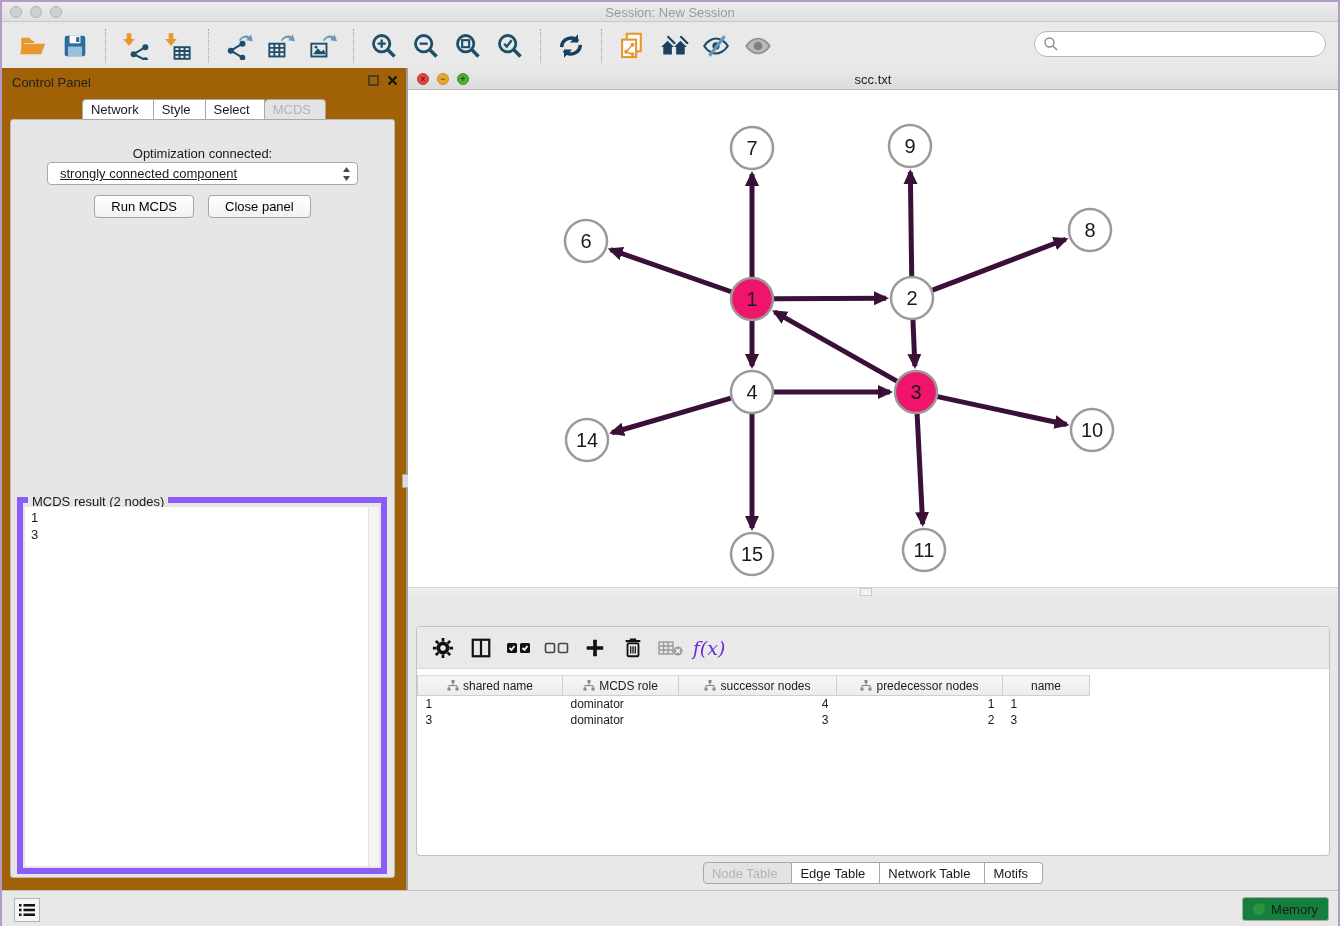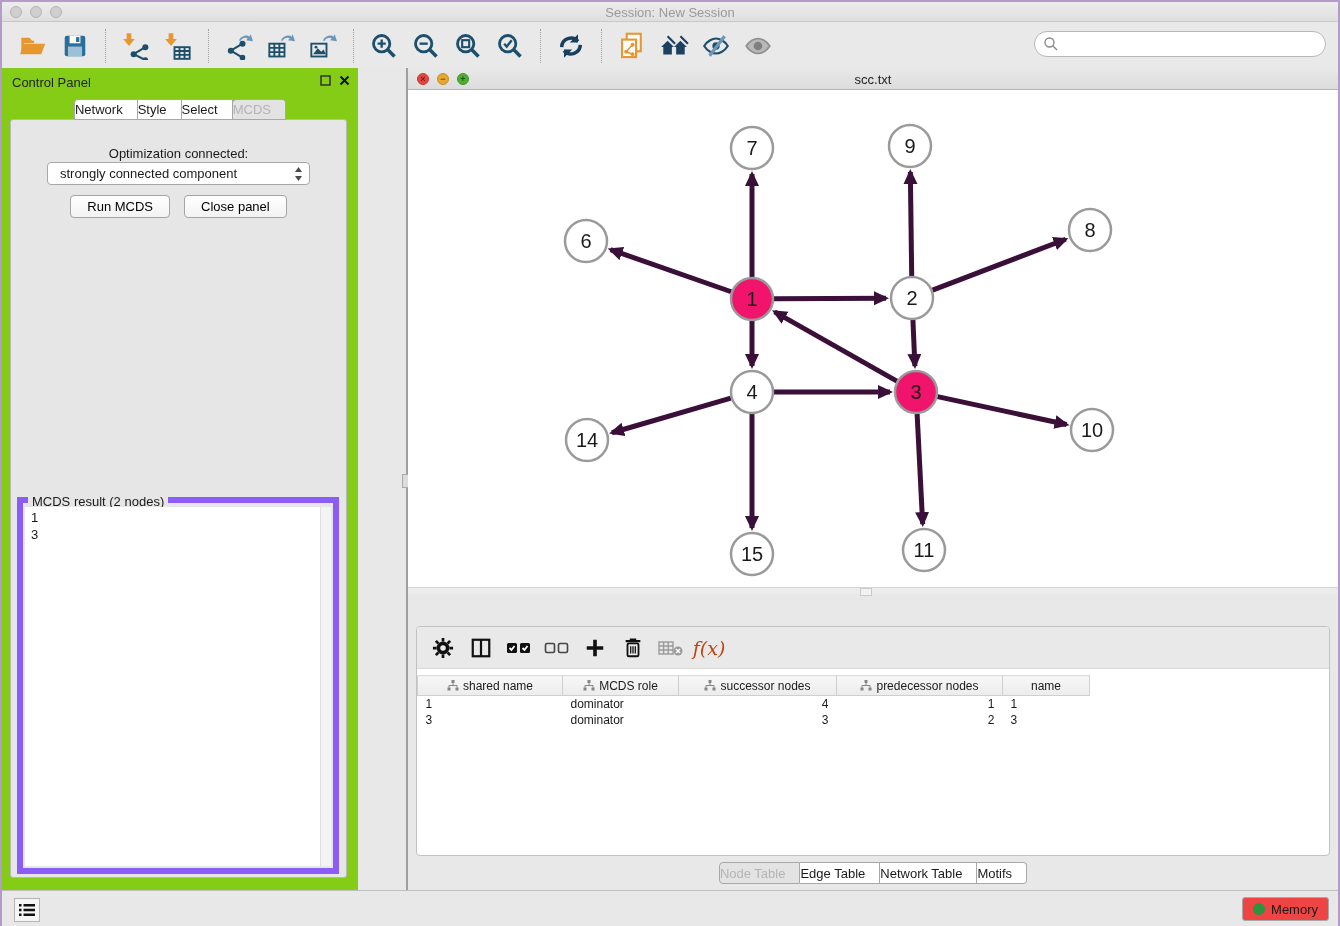--- a/index.html
+++ b/index.html
@@ -18,33 +18,33 @@
   .tb-icon { width:30px; height:30px; display:flex; align-items:center; justify-content:center; margin:0 6px; }
   .tb-sep { width:1px; height:34px; border-left:1px dotted #a0a0a0; margin:0 9px; }
   .search-wrap { position:absolute; right:12px; top:8px; width:292px; height:26px; background:#fff; border:1px solid #b7b7b7; border-radius:13px; display:flex; align-items:center; padding-left:8px; }
 
   
   .vsplit { position:absolute; top:66px; bottom:36px; left:404px; width:2px; background:#9f9f9f; }
   .vgrip { position:absolute; left:400px; top:472px; width:10px; height:14px; background:#dcdcdc; border:1px solid #aaa; }
   .hgrip { position:absolute; left:858px; top:586px; width:12px; height:8px; background:#f2f2f2; border:1px solid #ccc; }
 
   
-  .control-panel { position:absolute; top:66px; left:0; width:356px; bottom:36px; background:#84cc16; }
+  .control-panel { position:absolute; top:66px; left:0; width:404px; bottom:36px; background:#a16207; }
   .panel-header { position:relative; height:28px; }
   .panel-header .ph-title { position:absolute; left:10px; top:7px; color:#222; }
   .ph-icons { position:absolute; right:8px; top:7px; display:flex; gap:8px; align-items:center; }
   .cp-tabs { position:absolute; top:31px; left:0; width:100%; display:flex; justify-content:center; z-index:2; }
-  .tab { height:21px; padding:2px 14px 0 0; background:#fff; border:1px solid #a8a8a8; border-left:none; font-size:13px; text-align:center; }
+  .tab { height:21px; padding:2px 14px 0 8px; background:#fff; border:1px solid #a8a8a8; border-left:none; font-size:13px; text-align:center; }
   .tab:first-child { border-left:1px solid #a8a8a8; border-radius:4px 0 0 0; }
   .tab.last { border-radius:0 4px 4px 0; }
   .tab.selected { background:#e3e3e3; color:#b4b4b4; border-radius:4px 4px 0 0; }
   .cp-box { position:absolute; top:51px; left:8px; right:11px; bottom:12px; border:1px solid #b8b8b8; border-radius:3px; background:#e6e6e6; }
   .opt-label { position:absolute; top:26px; width:100%; text-align:center; }
   .cp-select { position:absolute; top:42px; left:36px; right:36px; height:23px; background:#fff; border:1px solid #a8a8a8; border-radius:4px; display:flex; align-items:center; padding:0 6px 0 12px; }
-  .cp-select .sel-text { flex:1; }
+  .cp-select .sel-text { flex:1;text-decoration:underline; }
   .cp-buttons { position:absolute; top:75px; width:100%; display:flex; justify-content:center; gap:14px; }
   .btn { background:linear-gradient(#ffffff,#f2f2f2); border:1px solid #a5a5a5; border-radius:4px; height:23px; padding:2px 16px; font-size:13px; font-family:"Liberation Sans",sans-serif; }
   .result-field { position:absolute; left:6px; right:7px; top:377px; bottom:3px; border:6px solid #8b5cf6; }
   .result-legend { position:absolute; top:-9px; left:5px; background:#e6e6e6; padding:0 4px; font-size:13px; }
   .result-inner { position:absolute; inset:4px 2px 2px 2px; background:#fff; }
   .result-text { white-space:pre; font-size:13px; line-height:17px; padding:2px 6px; }
   .result-scroll { position:absolute; right:0; top:0; bottom:0; width:11px; background:#f4f4f4; border-left:1px solid #e0e0e0; }
 
   
   .net-window { position:absolute; left:406px; top:66px; right:0; height:526px; background:#fff; }
@@ -68,21 +68,21 @@
   table.datatable th .th-inner { display:flex; align-items:center; justify-content:center; gap:4px; }
   table.datatable td { font-size:12px; height:16px; padding:0 8px; }
   td.al { text-align:left; } td.ar { text-align:right; }
   td.pad-l { padding-left:16px; }
   .tp-tabs { position:absolute; bottom:6px; left:0; right:0; display:flex; justify-content:center; }
   .tp-tabs .tab { height:22px; padding-top:3px; }
 
   
   .statusbar { position:absolute; bottom:0; left:0; right:0; height:36px; background:#e8e8e8; border-top:1px solid #c0c0c0; }
   .list-btn { position:absolute; left:12px; top:7px; width:26px; height:24px; background:#f5f5f5; border:1px solid #b5b5b5; display:flex; align-items:center; justify-content:center; }
-  .mem-btn { position:absolute; right:9px; top:6px; height:24px; background:#ef4444; border:1px solid #a8a8a8; border-radius:3px; display:flex; align-items:center; gap:6px; padding:0 10px; }
+  .mem-btn { position:absolute; right:9px; top:6px; height:24px; background:#15803d; border:1px solid #a8a8a8; border-radius:3px; display:flex; align-items:center; gap:6px; padding:0 10px; }
   .mem-dot { width:12px; height:12px; border-radius:50%; background:#2a9440; }
 
   svg { display:block; }
 </style>
 </head>
 <body>
 
 <div class="window">
 
   <div class="titlebar">
@@ -404,21 +404,21 @@
           <svg width="26" height="18" viewBox="0 0 26 18">
               <g stroke="#9a9a9a" stroke-width="1.4" fill="none">
                 <rect x="1" y="3" width="14" height="12"></rect>
                 <path d="M1 7h14M1 11h14M5.6 3v12M10.2 3v12"></path>
               </g>
               <circle cx="20" cy="12" r="4.5" fill="#9a9a9a"></circle>
               <path d="M18 10l4 4M22 10l-4 4" stroke="#fff" stroke-width="1.4"></path>
             </svg>
         </div>
         <div class="tp-icon">
-          <span style="font-family:'DejaVu Serif',serif; font-style:italic; font-size:19px; color:#c2410c;">f(x)</span>
+          <span style="font-family:'DejaVu Serif',serif; font-style:italic; font-size:19px; color:#6d28d9;">f(x)</span>
         </div>
       </div>
 
       <table class="datatable">
         <colgroup>
             <col style="width:145px">
             <col style="width:116px">
             <col style="width:158px">
             <col style="width:166px">
             <col style="width:87px">

